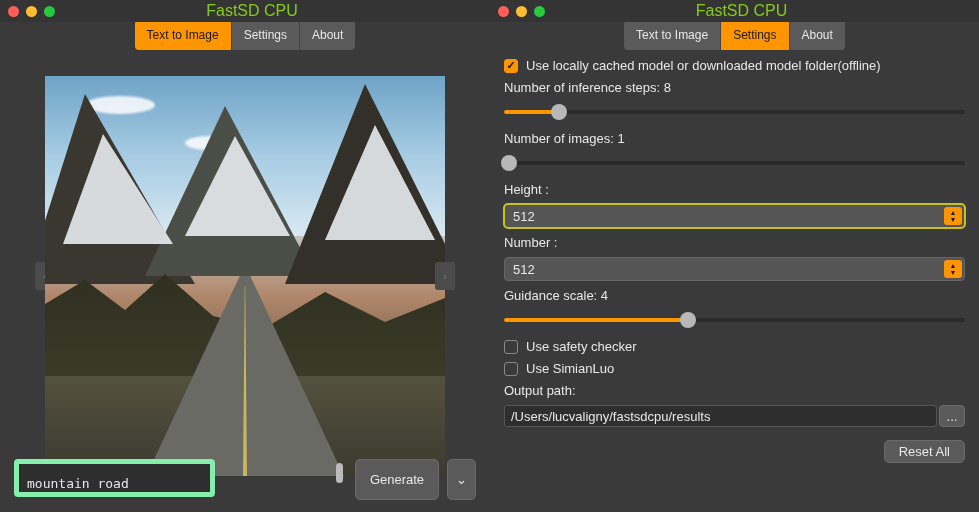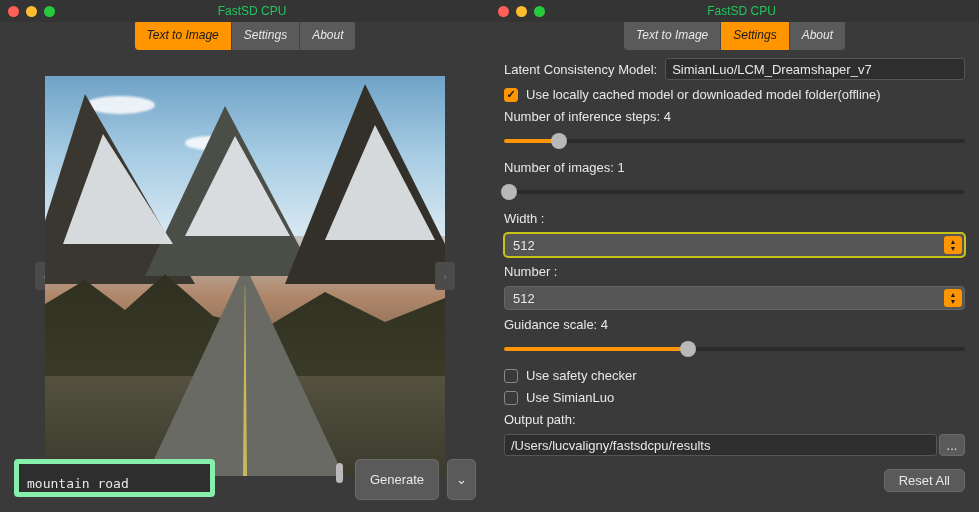--- a/index.html
+++ b/index.html
@@ -29,38 +29,37 @@
     padding: 0 8px;
     position: relative;
   }
   .traffic { display: flex; gap: 7px; }
   .dot { width: 11px; height: 11px; border-radius: 50%; }
   .dot.red { background: #ff5f56; }
   .dot.yellow { background: #ffbd2e; }
   .dot.green { background: #27c93f; }
   .title {
     position: absolute; left: 14px; right: 0; text-align: center;
-    color: #22c55e; font-size: 12px; pointer-events: none;
+    color: #84cc16; font-size: 16px; pointer-events: none;
   }
   .tabbar {
     height: 22px;
     display: flex;
     justify-content: center;
     align-items: center;
     gap: 0;
     padding: 3px 0 0 0;
   }
   .tab {
     padding: 8px 12px;
     font-size: 12px;
     background: #5a5a5a;
     color: #e8e8e8;
     border-right: 1px solid #444;
     cursor: pointer;
-    font-style: italic;
   }
   .tab:first-child { border-radius: 4px 0 0 4px; }
   .tab:last-child { border-radius: 0 4px 4px 0; border-right: none; }
   .tab.active { background: #ff9500; color: #1a1a1a; font-weight: 500; }
   .body { flex: 1; position: relative; padding: 8px 14px; overflow: hidden; }
   
   .image-frame {
     margin: 14px auto 0 auto;
     width: 420px;
     height: 420px;
@@ -258,45 +257,41 @@
     <div class="title">FastSD CPU</div>
   </div>
   <div class="tabbar">
     <div class="tab">Text to Image</div>
     <div class="tab active">Settings</div>
     <div class="tab">About</div>
   </div>
   <div class="body">
     <div class="form">
 
-      <div class="row">
-        <span class="label">Latent Consistency Model:</span>
-        <input class="text-input flex" value="SimianLuo/LCM_Dreamshaper_v7" style="">
-      </div>
 
       <div class="row">
         <span class="checkbox checked"></span>
         <span class="label">Use locally cached model or downloaded model folder(offline)</span>
       </div>
 
-      <div class="label">Number of inference steps: 4</div>
+      <div class="label">Number of inference steps: 8</div>
       <div class="slider-wrap">
         <div class="slider-track"></div>
         <div class="slider-fill" style="width:12%"></div>
         <div class="slider-thumb" style="left:12%"></div>
       </div>
 
       <div class="label">Number of images: 1</div>
       <div class="slider-wrap">
         <div class="slider-track"></div>
         <div class="slider-fill" style="width:0%"></div>
         <div class="slider-thumb" style="left:1%"></div>
       </div>
 
-      <div class="label">Width :</div>
+      <div class="label">Height :</div>
       <div class="select focused">
         <span>512</span>
         <span class="select-arrows">▲<br>▼</span>
       </div>
 
       <div class="label">Number :</div>
       <div class="select">
         <span>512</span>
         <span class="select-arrows">▲<br>▼</span>
       </div>

